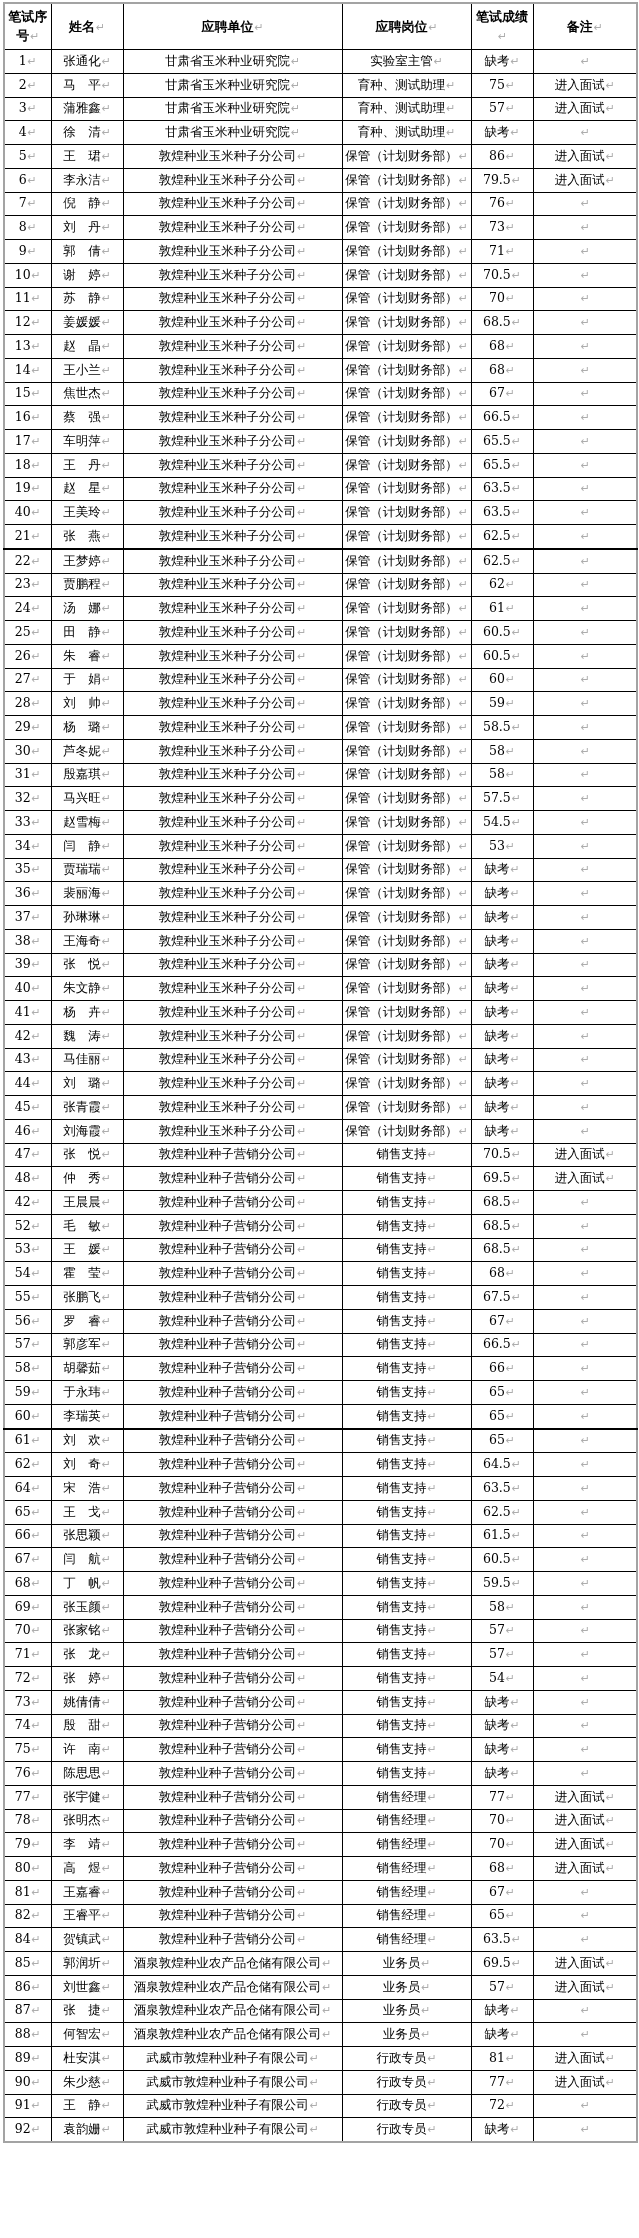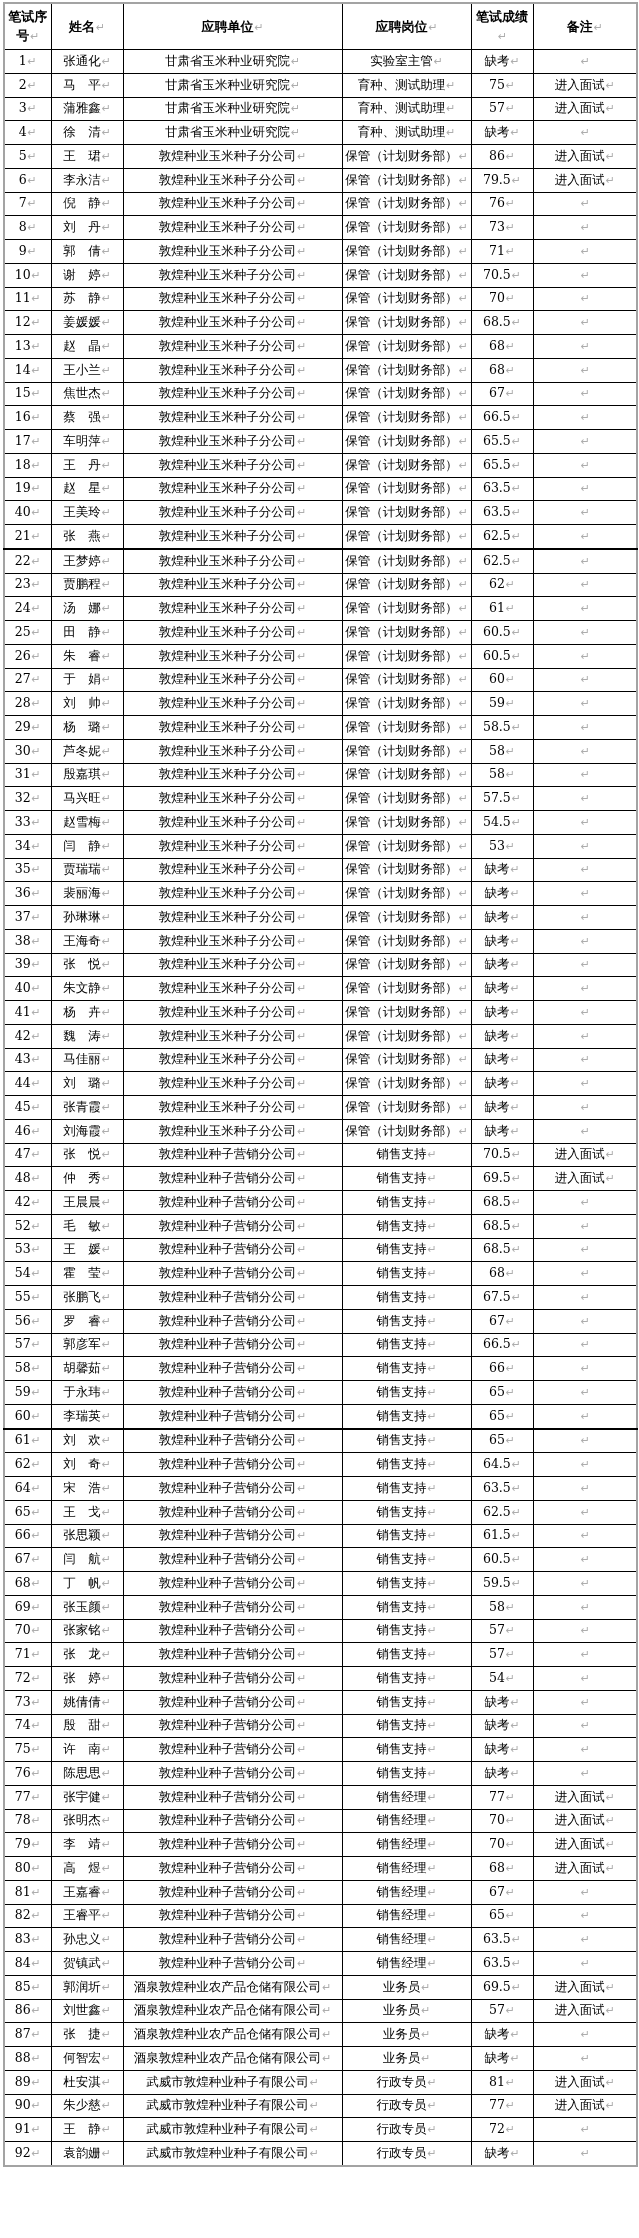--- a/index.html
+++ b/index.html
@@ -671,28 +671,20 @@
         </tr>
         <tr>
           <td><span>82</span><span class="pmark">↵</span></td>
           <td><span>王睿平</span><span class="pmark">↵</span></td>
           <td class="unit"><span>敦煌种业种子营销分公司</span><span class="pmark">↵</span></td>
           <td><span>销售经理</span><span class="pmark">↵</span></td>
           <td><span>65</span><span class="pmark">↵</span></td>
           <td><span></span><span class="pmark">↵</span></td>
         </tr>
         <tr>
-          <td><span>83</span><span class="pmark">↵</span></td>
-          <td><span>孙忠义</span><span class="pmark">↵</span></td>
-          <td class="unit"><span>敦煌种业种子营销分公司</span><span class="pmark">↵</span></td>
-          <td><span>销售经理</span><span class="pmark">↵</span></td>
-          <td><span>63.5</span><span class="pmark">↵</span></td>
-          <td><span></span><span class="pmark">↵</span></td>
-        </tr>
-        <tr>
           <td><span>84</span><span class="pmark">↵</span></td>
           <td><span>贺镇武</span><span class="pmark">↵</span></td>
           <td class="unit"><span>敦煌种业种子营销分公司</span><span class="pmark">↵</span></td>
           <td><span>销售经理</span><span class="pmark">↵</span></td>
           <td><span>63.5</span><span class="pmark">↵</span></td>
           <td><span></span><span class="pmark">↵</span></td>
         </tr>
         <tr>
           <td><span>85</span><span class="pmark">↵</span></td>
           <td><span>郭润圻</span><span class="pmark">↵</span></td>

